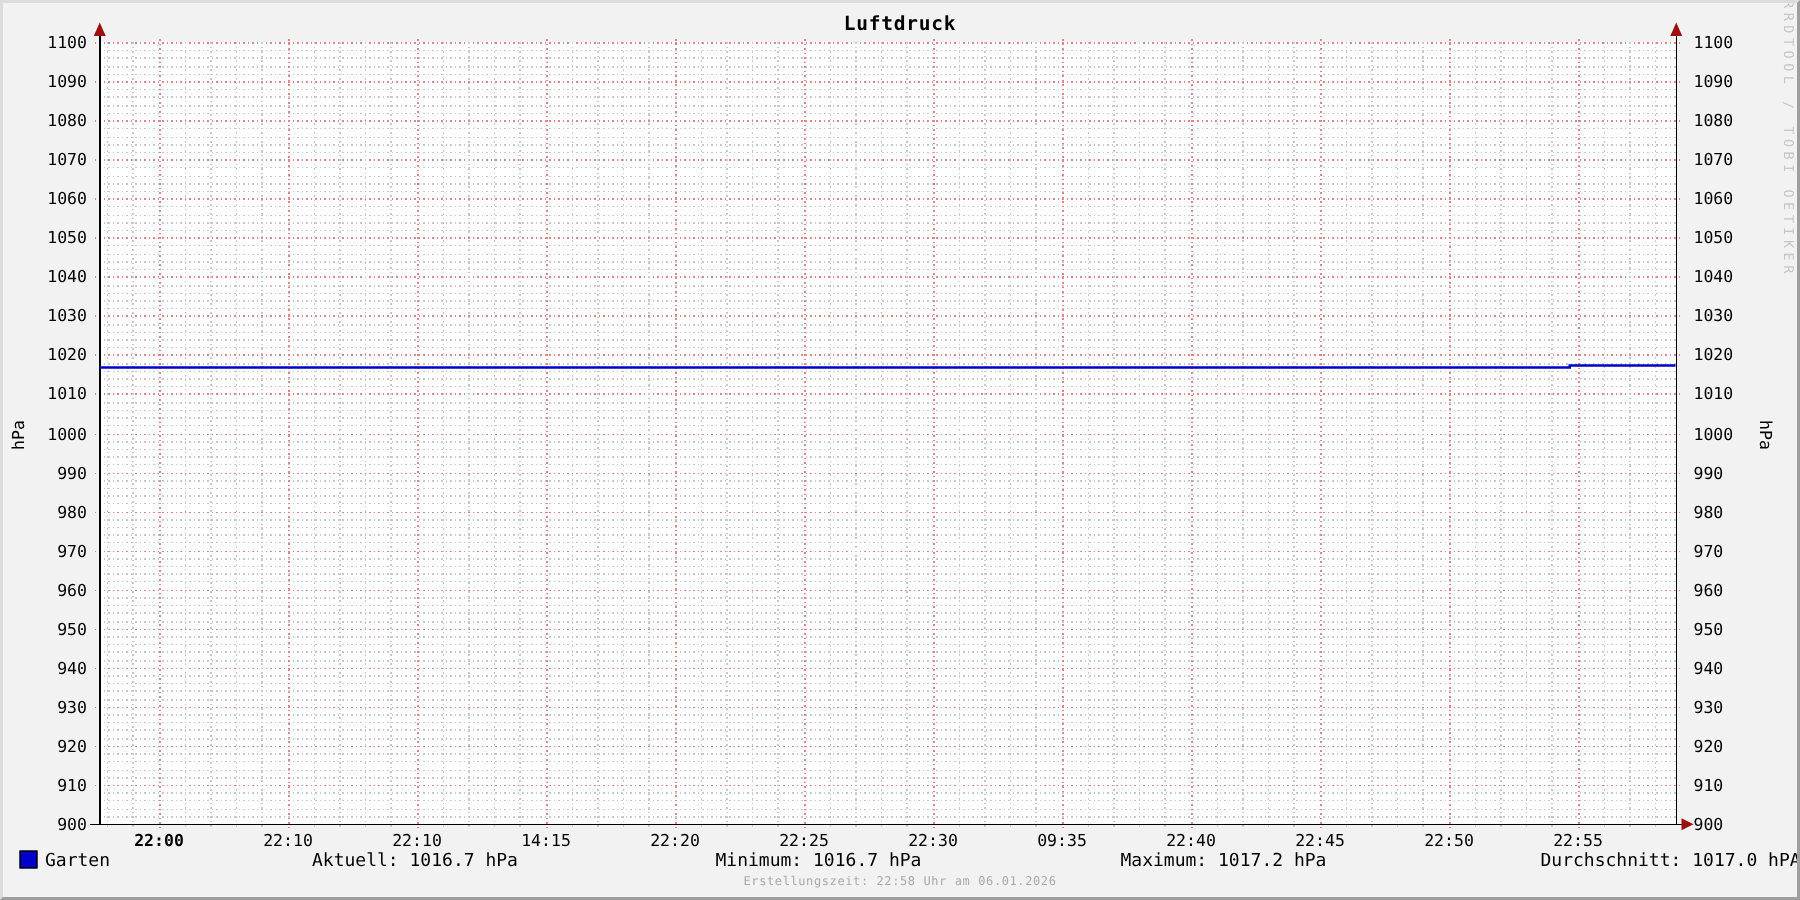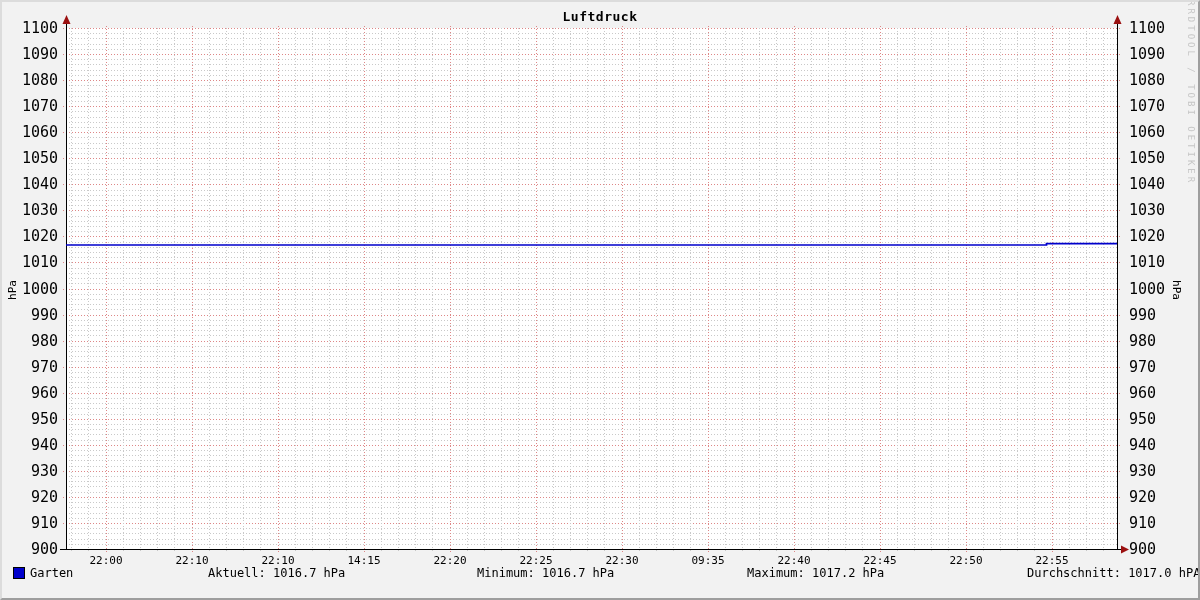--- a/index.html
+++ b/index.html
@@ -8,21 +8,21 @@
     border-top:2px solid #dcdcdc;border-left:2px solid #dcdcdc;
     border-right:2px solid #9e9e9e;border-bottom:2px solid #9e9e9e;
     font-family:"DejaVu Sans Mono","Liberation Mono",monospace;
     overflow:hidden;color:#000;
   }
   #plot-svg{position:absolute;left:0;top:0;width:1196px;height:596px;}
   .chart-title{
     position:absolute;left:0;top:7px;width:100%;text-align:center;
     font-size:13px;font-weight:bold;letter-spacing:.5px;
   }
-  .ytick{position:absolute;font-size:15px;line-height:13px;width:56px;}
+  .ytick{position:absolute;font-size:11px;line-height:13px;width:56px;}
   .ytick.left{left:0;text-align:right;}
   .ytick.right{left:1127px;text-align:left;}
   .xtick{position:absolute;font-size:11px;line-height:13px;width:60px;text-align:center;top:552px;}
   .axis-unit{
     position:absolute;width:40px;height:14px;font-size:11px;line-height:14px;
     text-align:center;
   }
   .axis-unit.left{left:-9px;top:281px;transform:rotate(-90deg);}
   .axis-unit.right{left:1154px;top:281px;transform:rotate(90deg);}
   .watermark{
@@ -265,21 +265,21 @@
       <div class="ytick left" style="top: 124px;">1060</div>
       <div class="ytick right" style="top: 124px;">1060</div>
       <div class="ytick left" style="top: 98px;">1070</div>
       <div class="ytick right" style="top: 98px;">1070</div>
       <div class="ytick left" style="top: 72px;">1080</div>
       <div class="ytick right" style="top: 72px;">1080</div>
       <div class="ytick left" style="top: 46px;">1090</div>
       <div class="ytick right" style="top: 46px;">1090</div>
       <div class="ytick left" style="top: 20px;">1100</div>
       <div class="ytick right" style="top: 20px;">1100</div>
-      <div class="xtick" style="left: 74px;">22:00</div>
+      <div class="xtick" style="left: 74px; font-weight: bold;">22:00</div>
       <div class="xtick" style="left: 160px;">22:10</div>
       <div class="xtick" style="left: 246px;">22:10</div>
       <div class="xtick" style="left: 332px;">14:15</div>
       <div class="xtick" style="left: 418px;">22:20</div>
       <div class="xtick" style="left: 504px;">22:25</div>
       <div class="xtick" style="left: 590px;">22:30</div>
       <div class="xtick" style="left: 676px;">09:35</div>
       <div class="xtick" style="left: 762px;">22:40</div>
       <div class="xtick" style="left: 848px;">22:45</div>
       <div class="xtick" style="left: 934px;">22:50</div>
@@ -287,13 +287,14 @@
     </div>
 
   <div class="legend-swatch" style="background: rgb(0, 0, 204);"></div>
   <div class="bottom-text legend-label">Garten</div>
 
   <div class="bottom-text stat-aktuell">Aktuell: 1016.7 hPa</div>
   <div class="bottom-text stat-minimum">Minimum: 1016.7 hPa</div>
   <div class="bottom-text stat-maximum">Maximum: 1017.2 hPa</div>
   <div class="bottom-text stat-durchschnitt">Durchschnitt: 1017.0 hPA</div>
 
+  <div class="footer-note">Erstellungszeit: 22:58 Uhr am 06.01.2026</div>
 </div>
 
 </body></html>

